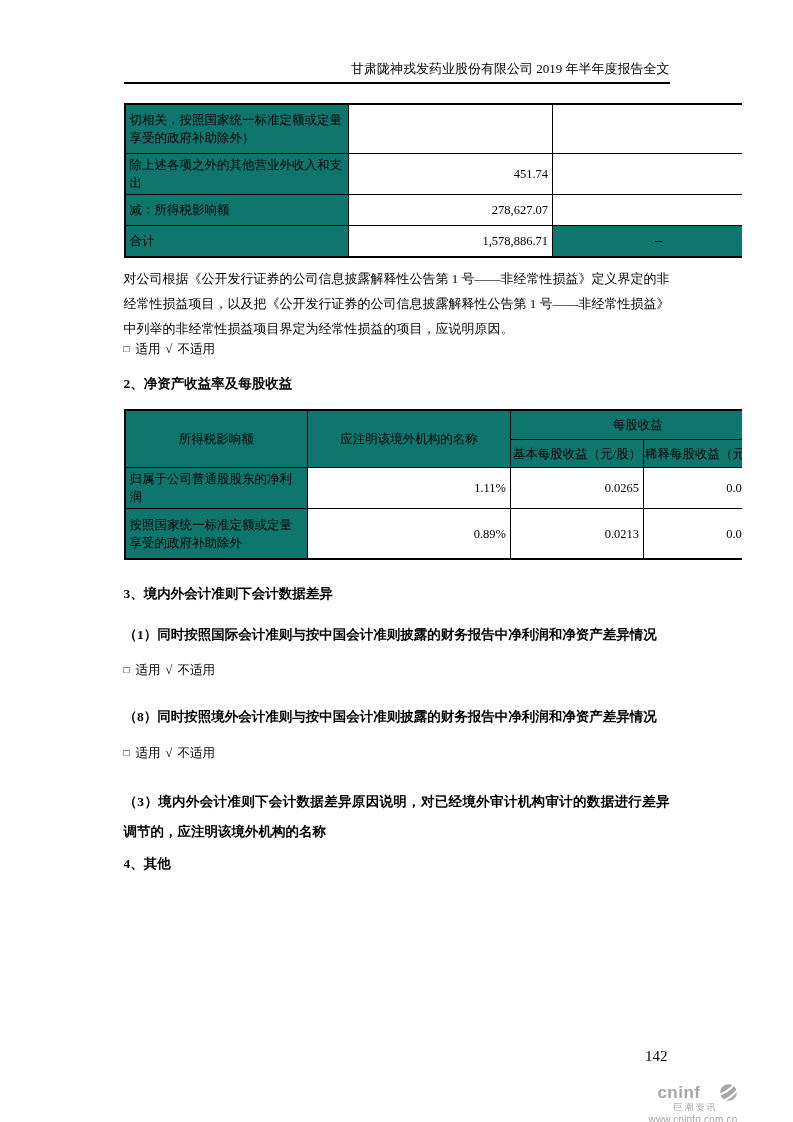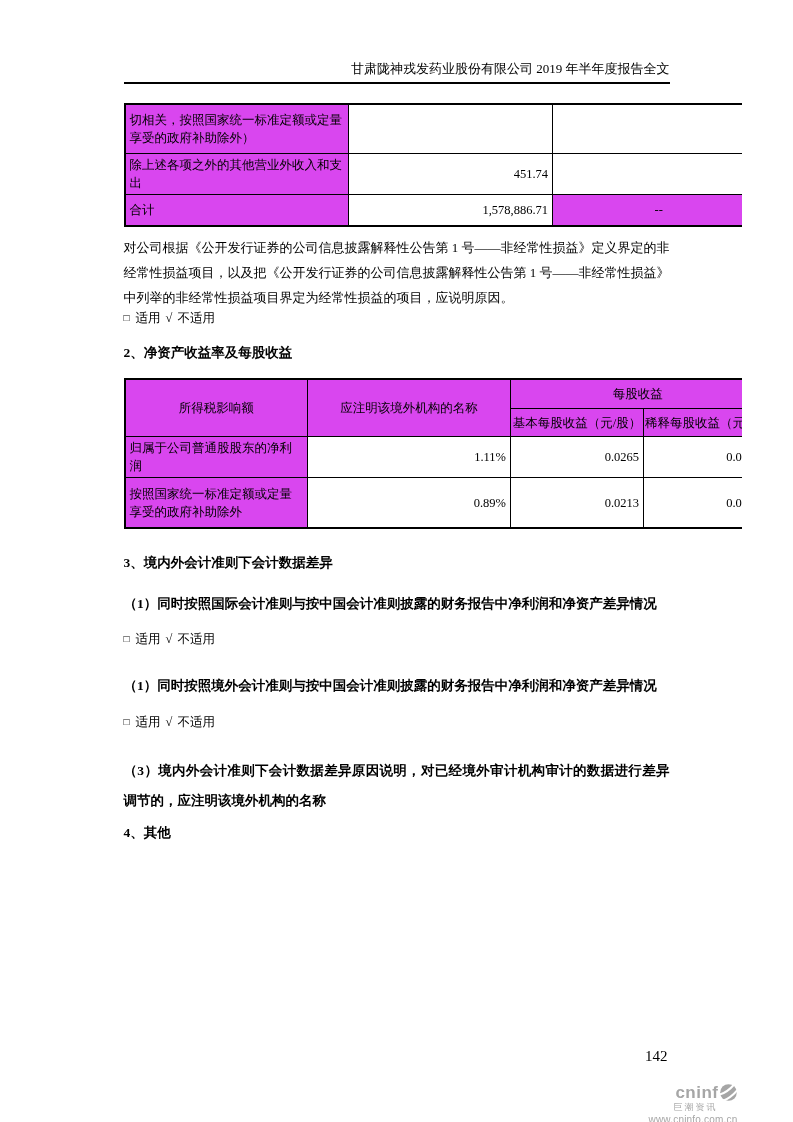--- a/index.html
+++ b/index.html
@@ -34,21 +34,21 @@
   }
   table.rpt td, table.rpt th {
     border: 1px solid #000;
     font-size: 12.5px;
     font-weight: normal;
     line-height: 18px;
     padding: 2px 4px;
     vertical-align: middle;
     overflow: hidden;
   }
-  .shaded { background: #d946ef; }
+  .shaded { background: #0f766e; }
   .num { text-align: right; font-size: 12.5px; }
   .ctr { text-align: center; }
   .nowrap { white-space: nowrap; padding: 2px 1px !important; }
   table.t1 { margin-top: 19px; }
   table.t2 { margin-top: 16px; }
 
   
   .para {
     margin-top: 8px;
     font-size: 13px;
@@ -92,21 +92,21 @@
     right: 4px;
     color: #a6a6a6;
     font-family: "Liberation Sans", "DejaVu Sans", sans-serif;
     text-align: right;
     line-height: 1;
   }
   .cninfo .brand-row {
     display: flex;
     align-items: center;
     justify-content: flex-end;
-    gap: 0;
+    gap: 18px;
   }
   .cninfo .brand {
     font-size: 17px;
     font-weight: bold;
     letter-spacing: 0.5px;
     color: #a6a6a6;
   }
   .cninfo .logo-ball { width: 19px; height: 19px; }
   .cninfo .sub {
     font-size: 9px;
@@ -135,20 +135,25 @@
         </colgroup>
       <tbody>
         <tr>
           <td class="shaded" style="height:44px">切相关，按照国家统一标准定额或定量享受的政府补助除外）</td>
           <td class="num"></td>
           <td></td>
         </tr>
         <tr>
           <td class="shaded" style="height:26px">除上述各项之外的其他营业外收入和支出</td>
           <td class="num">451.74</td>
+          <td></td>
+        </tr>
+        <tr>
+          <td class="shaded" style="height:26px">减：所得税影响额</td>
+          <td class="num">278,627.07</td>
           <td></td>
         </tr>
         <tr>
           <td class="shaded" style="height:26px">合计</td>
           <td class="num">1,578,886.71</td>
           <td class="shaded ctr">--</td>
         </tr>
       </tbody>
     </table>
 
@@ -193,21 +198,21 @@
     </table>
 
     <div class="h-num h-sec3">3、境内外会计准则下会计数据差异</div>
 
     <div class="h-num h-sub1">（1）同时按照国际会计准则与按中国会计准则披露的财务报告中净利润和净资产差异情况</div>
 
     <div class="applicability appl-2">
       <span class="box-glyph">□</span><span class="gap"></span><span>适用</span><span class="gap2"></span><span>√</span><span class="gap2"></span><span>不适用</span>
     </div>
 
-    <div class="h-num h-sub2">（1）同时按照境外会计准则与按中国会计准则披露的财务报告中净利润和净资产差异情况</div>
+    <div class="h-num h-sub2">（8）同时按照境外会计准则与按中国会计准则披露的财务报告中净利润和净资产差异情况</div>
 
     <div class="applicability appl-3">
       <span class="box-glyph">□</span><span class="gap"></span><span>适用</span><span class="gap2"></span><span>√</span><span class="gap2"></span><span>不适用</span>
     </div>
 
     <div class="h-num h-sub3">（3）境内外会计准则下会计数据差异原因说明，对已经境外审计机构审计的数据进行差异调节的，应注明该境外机构的名称</div>
 
     <div class="h-num h-sec4">4、其他</div>
 
   </div>

